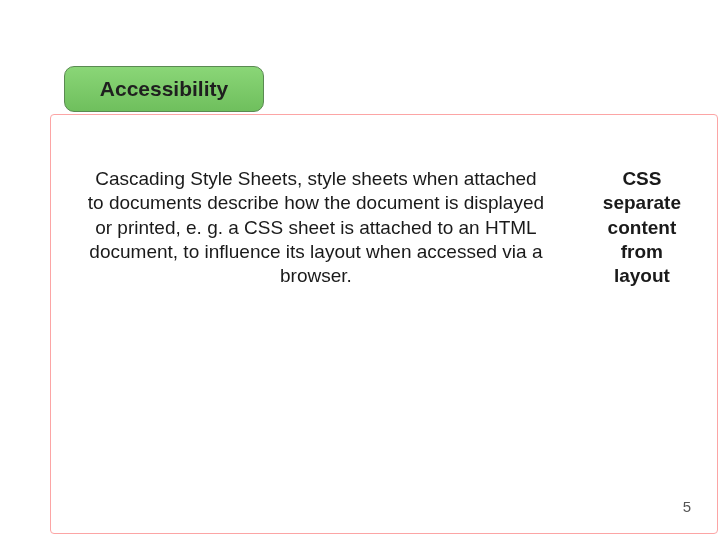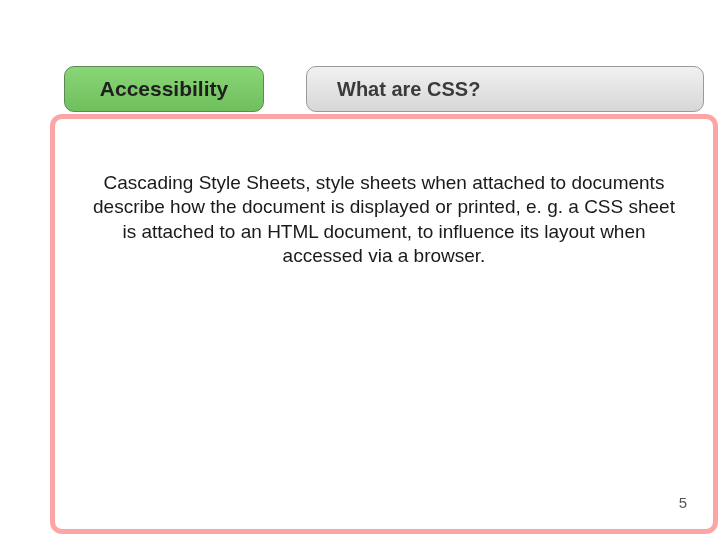--- a/index.html
+++ b/index.html
@@ -42,22 +42,22 @@
     font-weight: 700;
     color: #3b3b3b;
     border-color: #9a9a9a;
   }
   .content-panel {
     position: absolute;
     left: 14px;
     right: 14px;
     top: 78px;
     bottom: 18px;
-    border: 5px solid #fca5a5;
-    border-radius: 12px;
+    border: 1px solid #fca5a5;
+    border-radius: 4px;
     background: #ffffff;
     padding: 40px 24px 20px 24px;
     display: flex;
     flex-direction: row;
     gap: 34px;
   }
   .para {
     font-size: 19px;
     line-height: 1.28;
     color: #1a1a1a;
@@ -74,24 +74,22 @@
     color: #555;
   }
 </style>
 </head>
 <body>
 
 <div class="header-row">
   <div class="tab tab-green">
     <span>Accessibility</span>
   </div>
-  <div class="tab tab-grey">
-    <span>What are CSS?</span>
-  </div>
 </div>
 
 <div class="content-panel">
   <p class="para">Cascading Style Sheets, style sheets when attached to documents describe how the document is displayed or printed, e. g. a CSS sheet is attached to an HTML document, to influence its layout when accessed via a browser.</p>
 
 
+  <p class="para para-bold">CSS separate content from layout</p>
 
   <span class="page-num">5</span>
 </div>
 
 </body></html>

